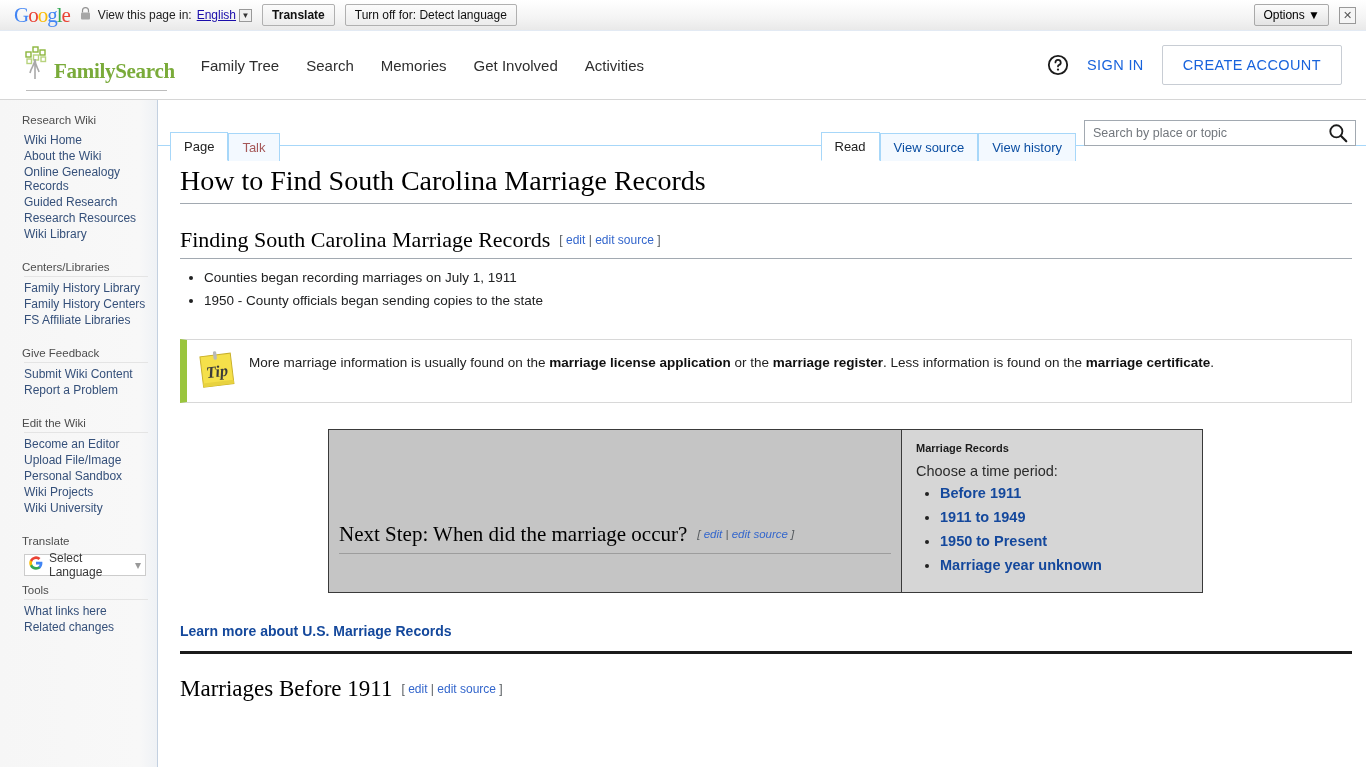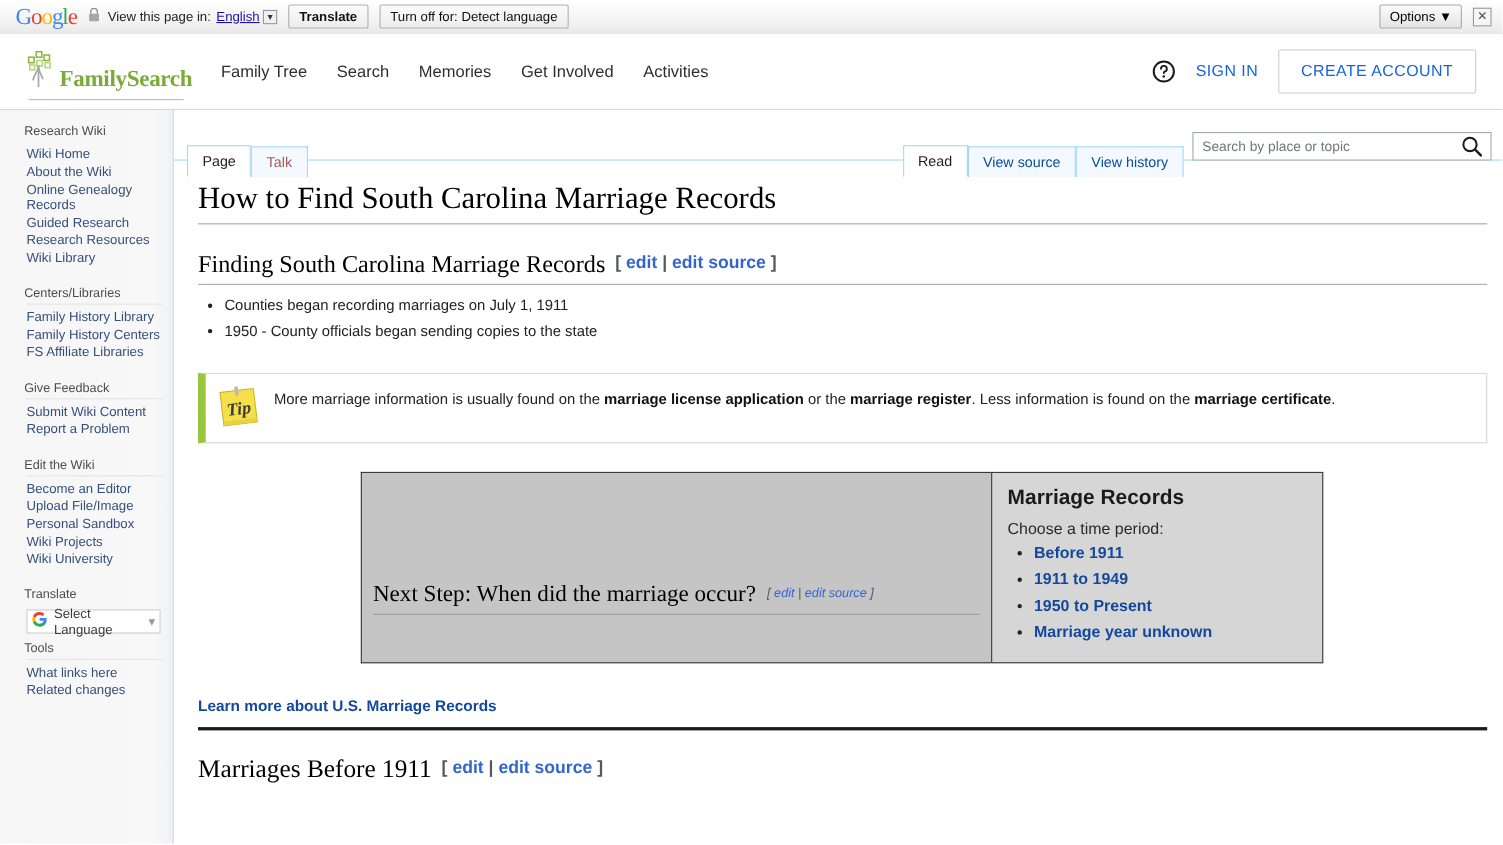--- a/index.html
+++ b/index.html
@@ -188,21 +188,21 @@
   .breadcrumb a { color: #1a6b2e; font-style: italic; text-decoration: none; cursor:pointer; }
   .breadcrumb .arrow { color:#1a8a2e; margin: 0 8px; font-size: 14px; }
   .breadcrumb .current { font-weight: bold; color: #1b1b1b; }
 
   h2.sect {
     font-family: "Liberation Serif", serif;
     font-weight: normal; font-size: 22px; color: #000;
     margin: 22px 0 4px 0; padding-bottom: 4px;
     border-bottom: 1px solid #a2a9b1; line-height: 1.3;
   }
-  h2.sect .editlinks { font-size: 16px; font-family:"Liberation Sans", sans-serif; margin-left: 9px; vertical-align: 3px; font-weight: bold; }
+  h2.sect .editlinks { font-size: 12px; font-family:"Liberation Sans", sans-serif; margin-left: 9px; vertical-align: 3px; }
   .editlinks { color: #54595d; }
   .editlinks a { color: #3366cc; text-decoration: none; cursor:pointer; }
   ul.body-list { margin: 8px 0 0 0; padding-left: 24px; font-size: 13.5px; line-height: 22px; color:#202122; }
   ul.body-list li { margin-bottom: 1px; }
 
   
   .tipbox {
     margin: 27px 0 0 0;
     border: 1px solid #d8d8d8;
     border-left: 7px solid #9ac53e;
@@ -228,21 +228,21 @@
     font-family: "Liberation Serif", serif; font-weight: normal;
     font-size: 21px; color: #000; margin: 0; padding-bottom: 6px;
     border-bottom: 1px solid #9d9d9d; line-height: 1.25;
   }
   .panel-left h2 .editlinks { font-size: 11.5px; font-family:"Liberation Sans", sans-serif; margin-left:10px; vertical-align:3px;font-style:italic; }
   .panel-right {
     width: 302px; background: #d6d6d6;
     border: 1px solid #3a3a3a;
     padding: 12px 14px 14px 14px;
   }
-  .panel-right h3 { margin: 0 0 9px 0; font-size: 19px; color: #1b1b1b; }
+  .panel-right h3 { margin: 0 0 9px 0; font-size: 11px; color: #1b1b1b; }
   .panel-right .lead { font-size: 14.5px; color: #2a2a2a; margin: 0 0 3px 0; }
   .panel-right ul { margin: 0; padding-left: 24px; }
   .panel-right li { margin: 0 0 1px 0; }
   .panel-right li a { color: #14489c; font-weight: bold; font-size: 14.5px; text-decoration: none; cursor:pointer; line-height: 23px;}
 
   .learn-more { margin: 30px 0 0 0; }
   .learn-more a { color: #14489c; font-weight: bold; font-size: 14px; text-decoration: none; cursor:pointer;text-align:center; }
   .thick-rule { border: none; border-top: 3px solid #1b1b1b; margin: 12px 0 0 0; }
   h2.sect.below { margin-top: 20px; border-bottom: none; font-size: 23px; }
 </style>

